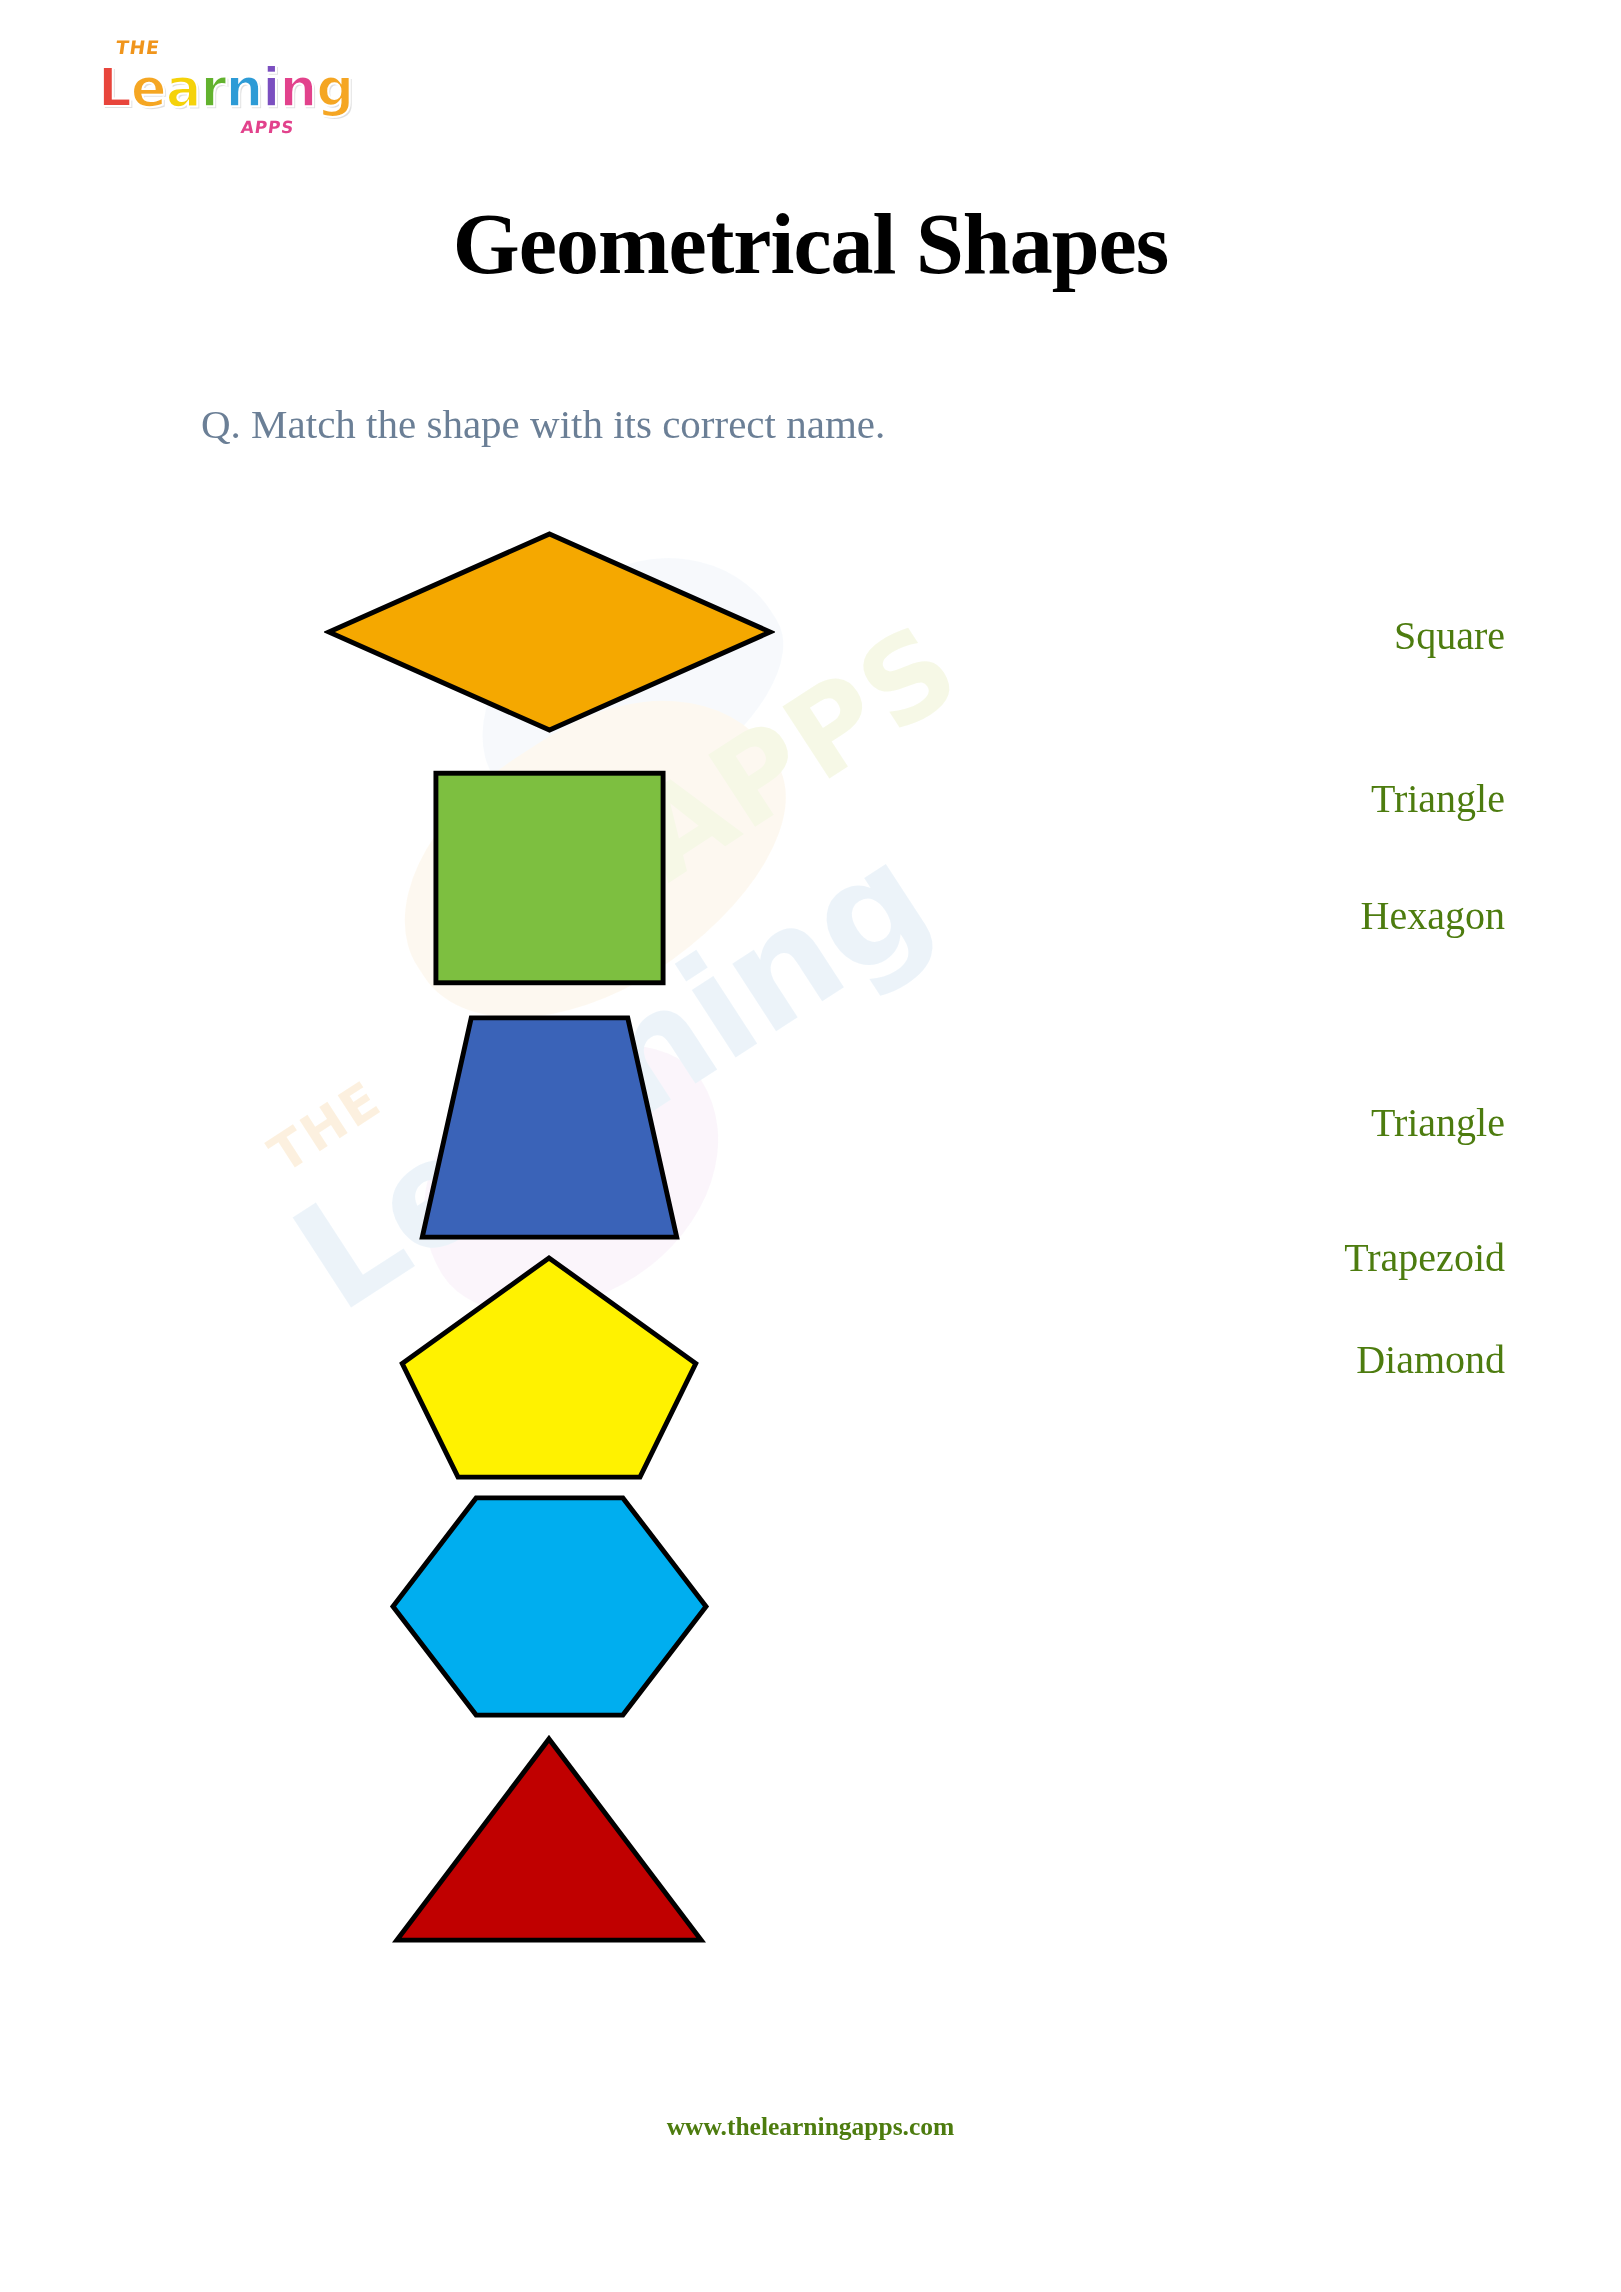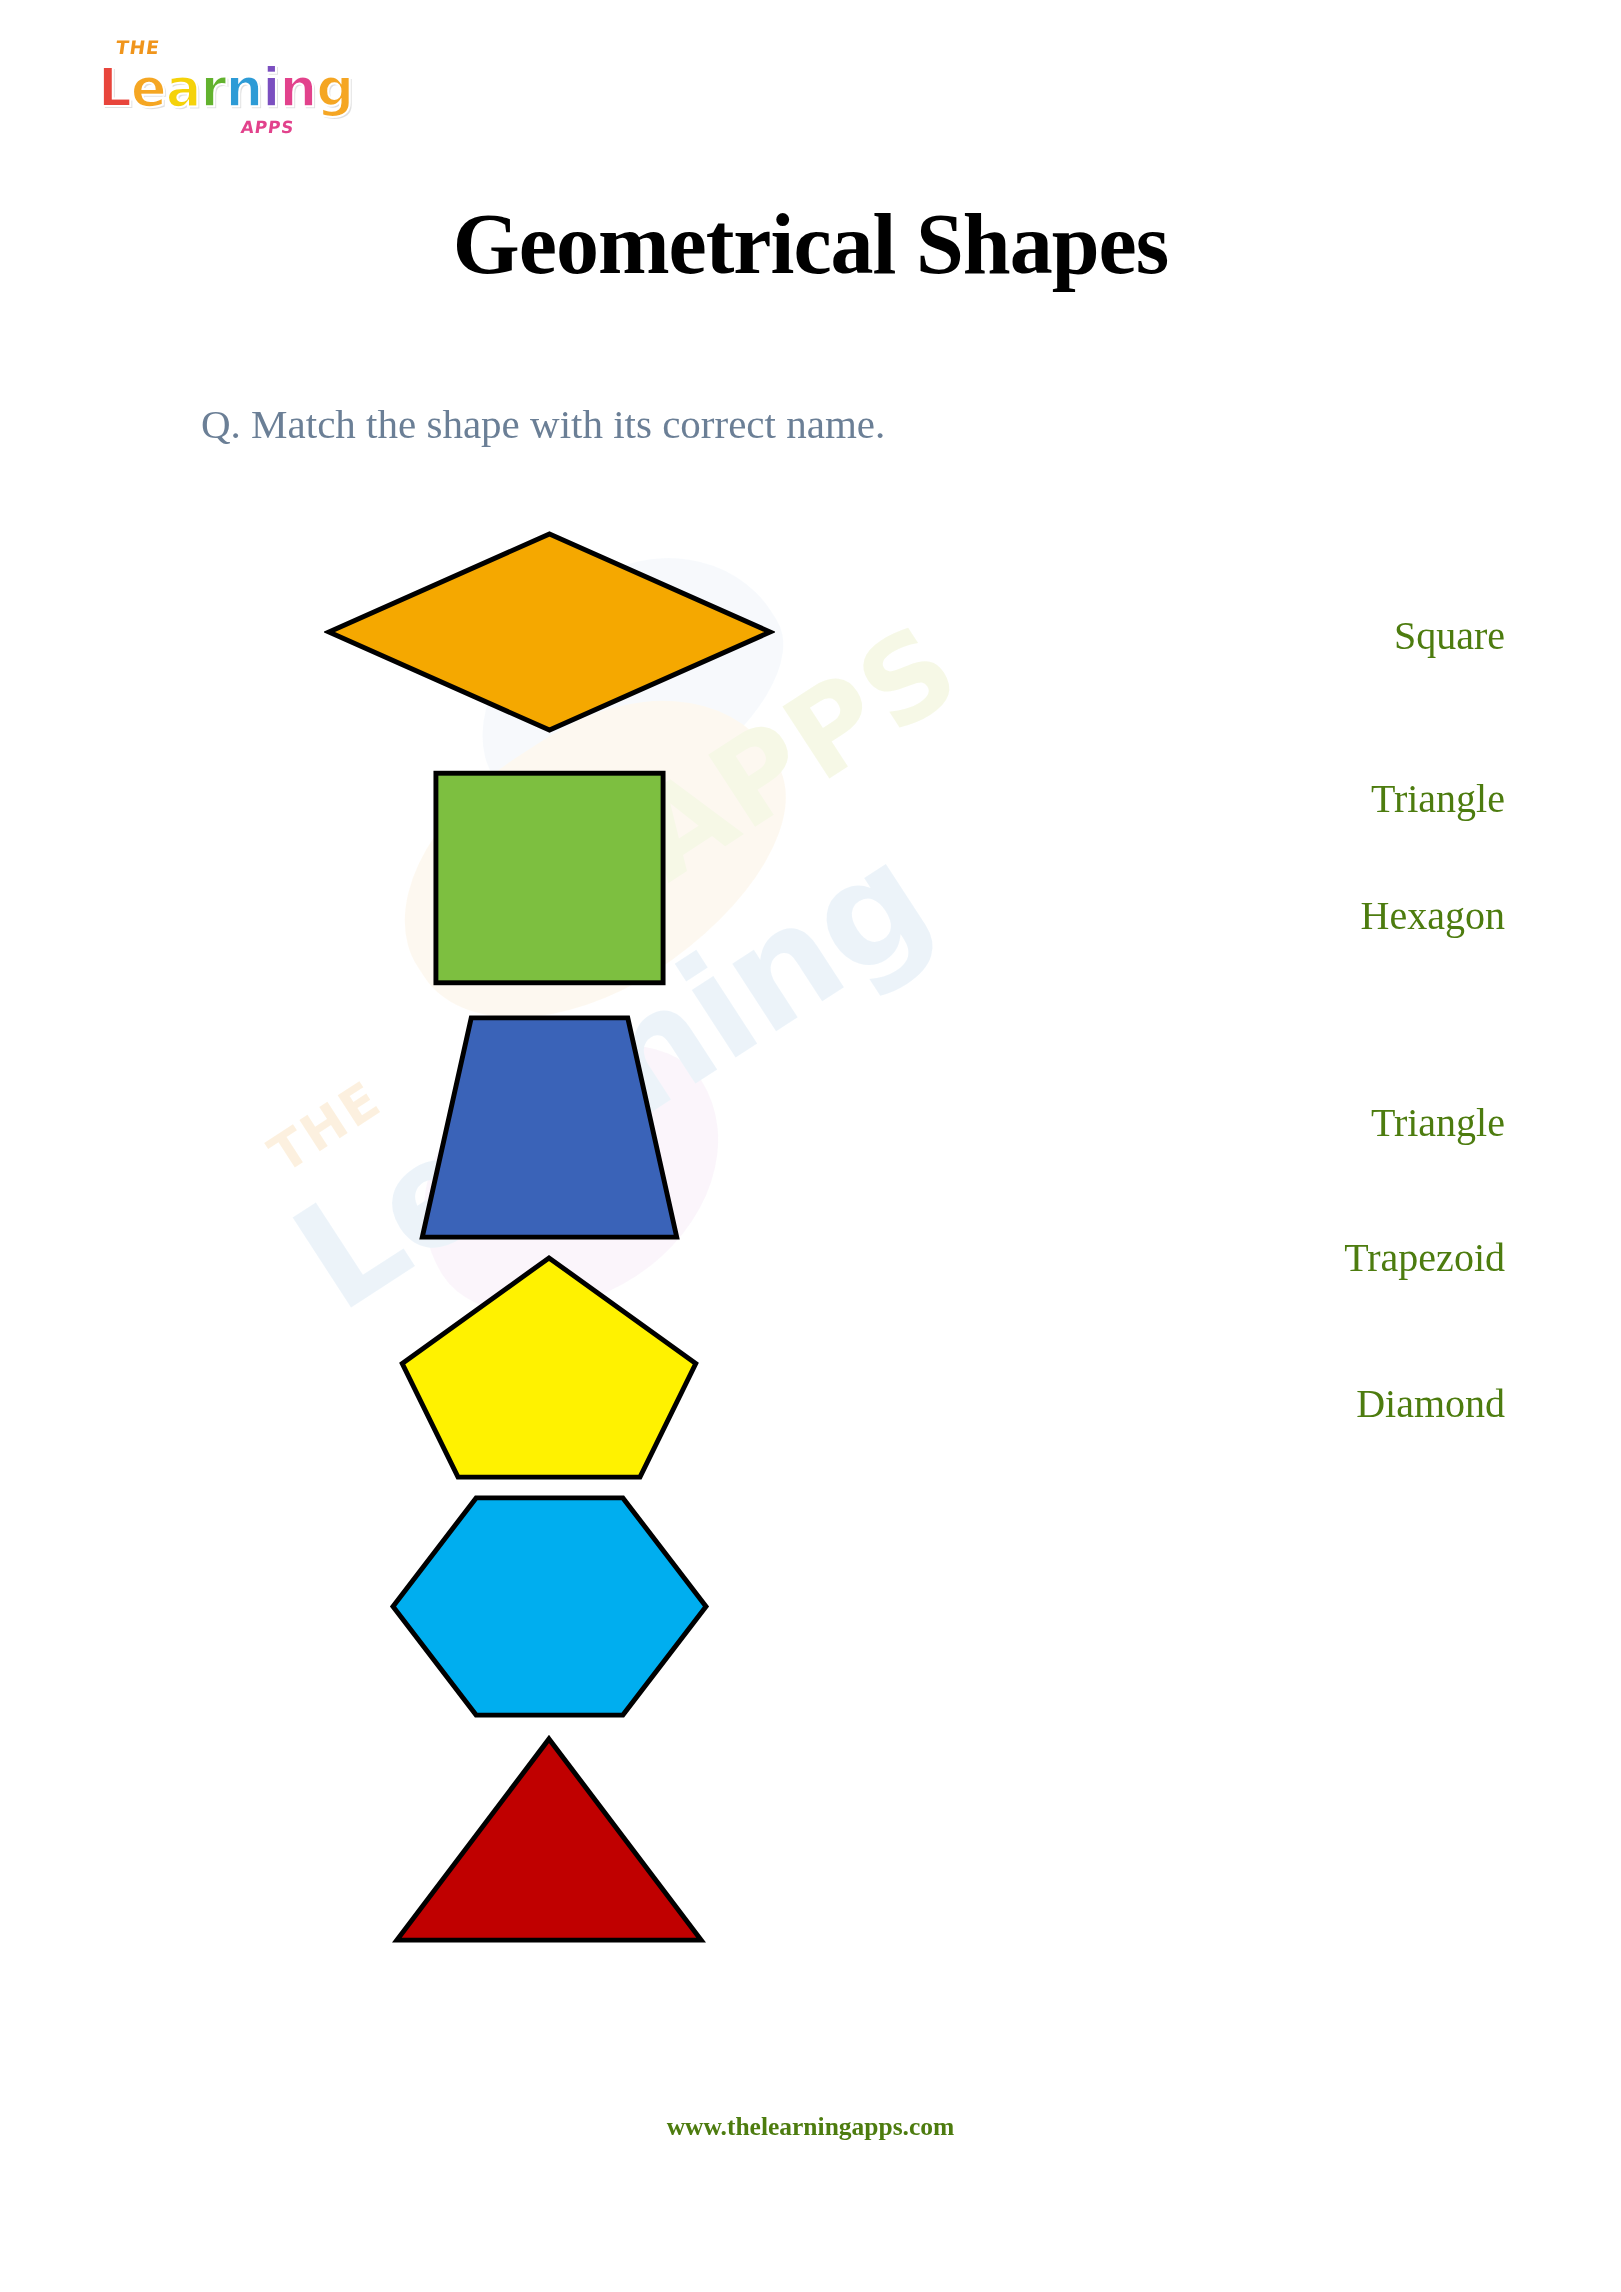--- a/index.html
+++ b/index.html
@@ -158,21 +158,21 @@
     font-weight: normal;
     font-size: 40px;
     color: #4d7c0f;
     line-height: 1;
   }
   .n0 { margin-top: 67px; }
   .n1 { margin-top: 123px; }
   .n2 { margin-top: 77px; }
   .n3 { margin-top: 95px; }
   .n4 { margin-top: 167px; }
-  .n5 { margin-top: 106px; }
+  .n5 { margin-top: 62px; }
 
   
   .footer {
     position: absolute;
     left: 0;
     top: 2112px;
     width: 100%;
     text-align: center;
     font-family: "Liberation Serif", serif;
     font-weight: bold;

